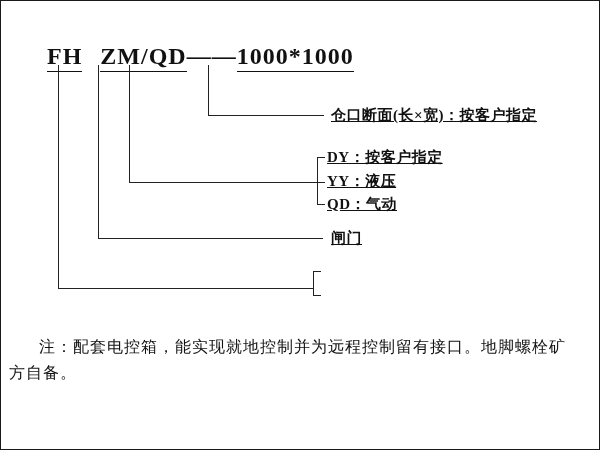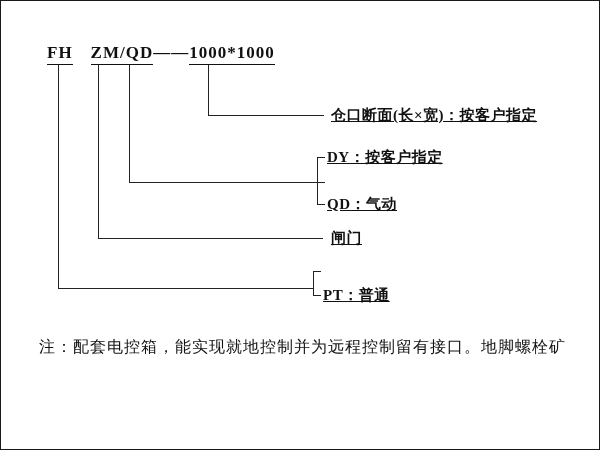--- a/index.html
+++ b/index.html
@@ -14,21 +14,21 @@
     font-family: "Liberation Serif", "DejaVu Serif", serif;
     color: #111111;
   }
   .line { position: absolute; background: #222222; }
   .h { height: 1px; }
   .v { width: 1px; }
   .header {
     position: absolute;
     left: 46px;
     top: 42px;
-    font-size: 17px;
+    font-size: 24px;
     font-weight: bold;
     letter-spacing: 1px;
     white-space: nowrap;
   }
   .u { border-bottom: 1px solid #111111; padding-bottom: 2px; }
   .gap-r { margin-right: 18px; }
   .lbl {
     position: absolute;
     font-size: 15px;
     font-weight: bold;
@@ -60,26 +60,27 @@
 
   <div class="line h" style="left:207px; top:114px; width:116px;"></div>
   <div class="lbl" style="left:330px; top:105px;">仓口断面(长×宽)：按客户指定</div>
 
   <div class="line h" style="left:128px; top:181px; width:188px;"></div>
   <div class="line v" style="left:316px; top:156px; height:48px;"></div>
   <div class="line h" style="left:316px; top:156px; width:8px;"></div>
   <div class="line h" style="left:316px; top:181px; width:8px;"></div>
   <div class="line h" style="left:316px; top:203px; width:8px;"></div>
   <div class="lbl" style="left:326px; top:147px;">DY：按客户指定</div>
+  <div class="lbl" style="left:326px; top:171px;">YY：液压</div>
   <div class="lbl" style="left:326px; top:186px;margin-top:8px;">QD：气动</div>
 
   <div class="line h" style="left:97px; top:237px; width:225px;"></div>
   <div class="lbl" style="left:330px; top:228px;">闸门</div>
 
   <div class="line h" style="left:57px; top:287px; width:255px;"></div>
   <div class="line v" style="left:312px; top:270px; height:25px;"></div>
   <div class="line h" style="left:312px; top:270px; width:8px;"></div>
   <div class="line h" style="left:312px; top:294px; width:8px;"></div>
-  <div class="lbl" style="left:322px; top:285px;">PT：普通</div>
 
   <div class="note-line" style="left:38px; top:336px;">注：配套电控箱，能实现就地控制并为远程控制留有接口。地脚螺栓矿</div>
+  <div class="note-line" style="left:8px; top:362px;">方自备。</div>
 
 </div>
 
 </body></html>

